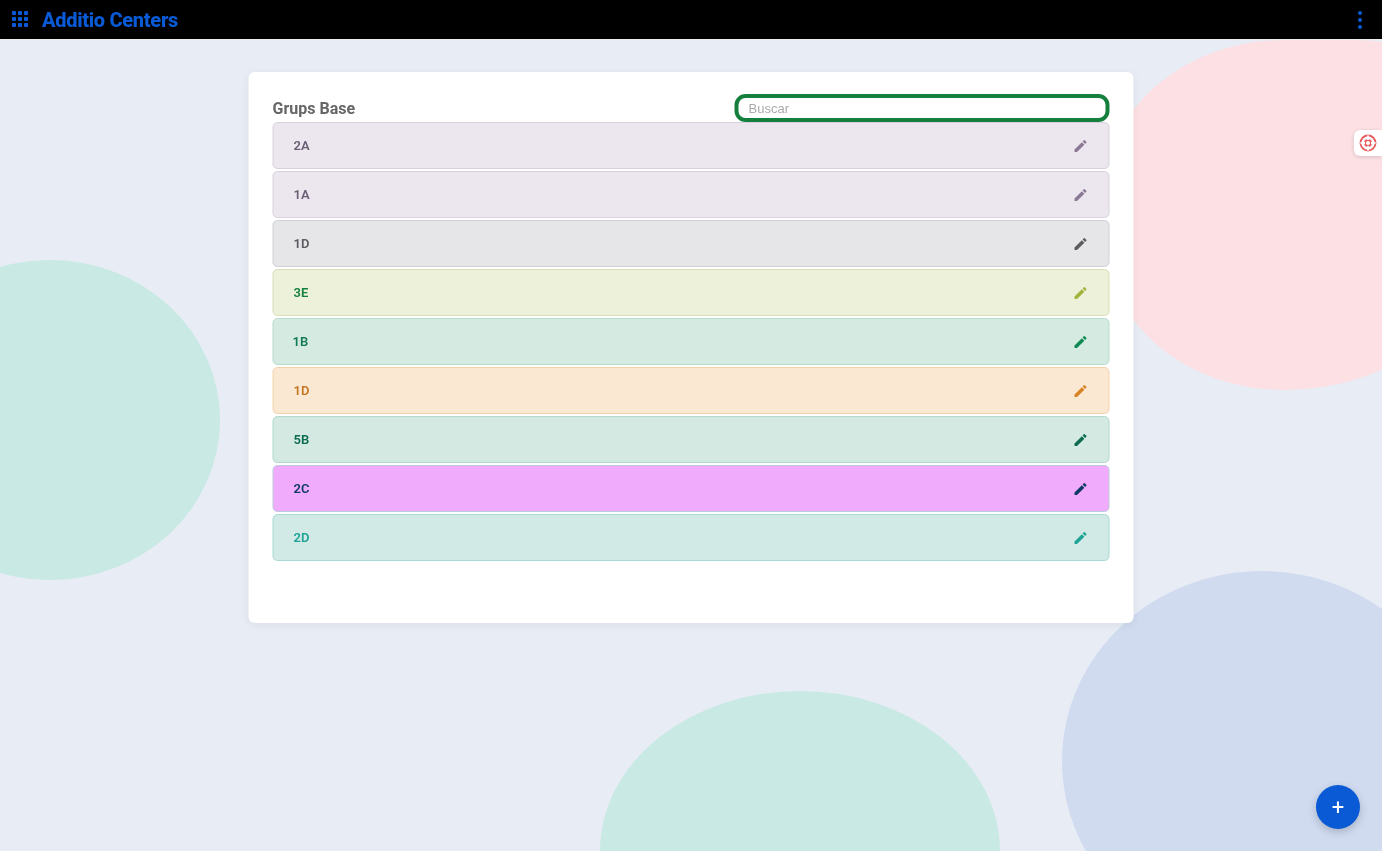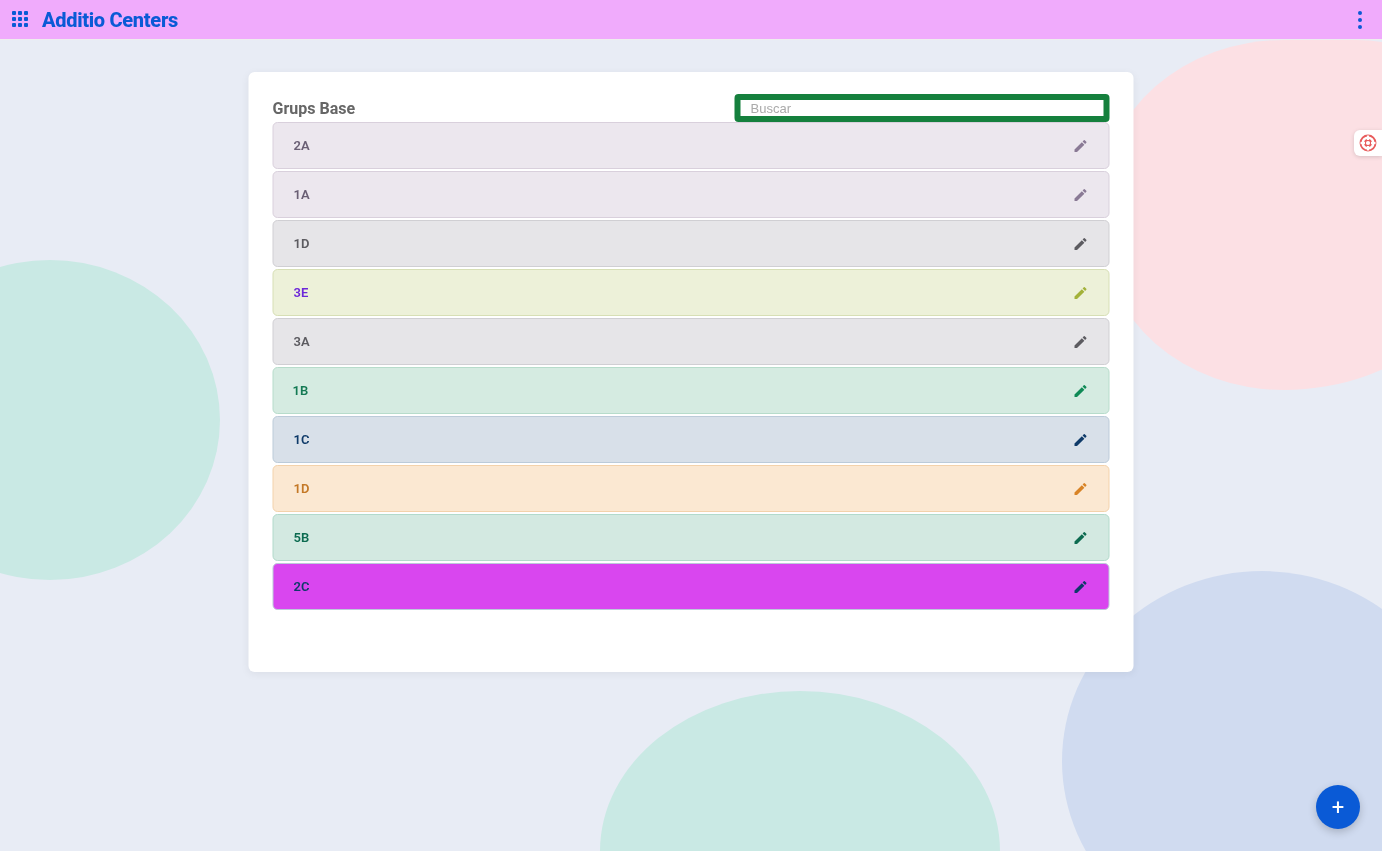--- a/index.html
+++ b/index.html
@@ -49,21 +49,21 @@
       width: 400px;
       height: 380px;
       background: #d0dbf0;
       border-radius: 50%;
       z-index: 0;
     }
     
     .header {
       position: relative;
       z-index: 2;
-      background: #f0abfc;
+      background: #000000;
       height: 40px;
       display: flex;
       align-items: center;
       padding: 0 12px;
       border-bottom: 1px solid #eee;
     }
     .menu-grid-icon {
       width: 18px; height: 18px;
       display: grid;
       grid-template-columns: repeat(3, 4px);
@@ -122,22 +122,22 @@
     }
     .page-title {
       color: #666;
       font-size: 16px;
       font-weight: 700;
     }
     .card-header-spacer { flex: 1; }
     .card-search {
       width: 375px;
       height: 28px;
-      border: 6px solid #15803d;
-      border-radius: 4px;
+      border: 4px solid #15803d;
+      border-radius: 11px;
       font-size: 13px;
       padding: 0 10px;
     }
     .card-search::placeholder { color: #aaa; }
     
     .group-row {
       display: flex;
       align-items: center;
       height: 47px;
       border-radius: 5px;
@@ -236,66 +236,59 @@
         </svg>
       </div>
       <div class="group-row" style="background: rgb(230, 229, 232); border-color: rgb(208, 207, 211);">
         <div class="group-label" style="color: rgb(92, 91, 96);">1D</div>
         <div class="group-row-spacer"></div>
         <svg class="pencil-icon" viewBox="0 0 24 24">
           <path d="M3 17.25V21h3.75L17.81 9.94l-3.75-3.75L3 17.25zM20.71 7.04a1 1 0 0 0 0-1.41l-2.34-2.34a1 1 0 0 0-1.41 0l-1.83 1.83 3.75 3.75 1.83-1.83z" fill="#5c5b60"></path>
         </svg>
       </div>
       <div class="group-row" style="background: rgb(237, 241, 217); border-color: rgb(215, 223, 181);">
-        <div class="group-label" style="color: #6d28d9;">3E</div>
+        <div class="group-label" style="color: #15803d;">3E</div>
         <div class="group-row-spacer"></div>
         <svg class="pencil-icon" viewBox="0 0 24 24">
           <path d="M3 17.25V21h3.75L17.81 9.94l-3.75-3.75L3 17.25zM20.71 7.04a1 1 0 0 0 0-1.41l-2.34-2.34a1 1 0 0 0-1.41 0l-1.83 1.83 3.75 3.75 1.83-1.83z" fill="#a3b23a"></path>
-        </svg>
-      </div>
-      <div class="group-row" style="background: rgb(230, 229, 232); border-color: rgb(208, 207, 211);">
-        <div class="group-label" style="color: rgb(92, 91, 96);">3A</div>
-        <div class="group-row-spacer"></div>
-        <svg class="pencil-icon" viewBox="0 0 24 24">
-          <path d="M3 17.25V21h3.75L17.81 9.94l-3.75-3.75L3 17.25zM20.71 7.04a1 1 0 0 0 0-1.41l-2.34-2.34a1 1 0 0 0-1.41 0l-1.83 1.83 3.75 3.75 1.83-1.83z" fill="#5c5b60"></path>
         </svg>
       </div>
       <div class="group-row" style="background: rgb(213, 235, 225); border-color: rgb(183, 220, 203); padding-left: 19px;">
         <div class="group-label" style="color: rgb(20, 122, 84);">1B</div>
         <div class="group-row-spacer"></div>
         <svg class="pencil-icon" viewBox="0 0 24 24">
           <path d="M3 17.25V21h3.75L17.81 9.94l-3.75-3.75L3 17.25zM20.71 7.04a1 1 0 0 0 0-1.41l-2.34-2.34a1 1 0 0 0-1.41 0l-1.83 1.83 3.75 3.75 1.83-1.83z" fill="#0f8a56"></path>
         </svg>
       </div>
-      <div class="group-row" style="background: rgb(216, 224, 233); border-color: rgb(188, 203, 217);">
-        <div class="group-label" style="color: rgb(14, 58, 105);">1C</div>
-        <div class="group-row-spacer"></div>
-        <svg class="pencil-icon" viewBox="0 0 24 24">
-          <path d="M3 17.25V21h3.75L17.81 9.94l-3.75-3.75L3 17.25zM20.71 7.04a1 1 0 0 0 0-1.41l-2.34-2.34a1 1 0 0 0-1.41 0l-1.83 1.83 3.75 3.75 1.83-1.83z" fill="#0e3a69"></path>
-        </svg>
-      </div>
       <div class="group-row" style="background: rgb(251, 232, 210); border-color: rgb(243, 210, 171);">
         <div class="group-label" style="color: rgb(196, 120, 38);">1D</div>
         <div class="group-row-spacer"></div>
         <svg class="pencil-icon" viewBox="0 0 24 24">
           <path d="M3 17.25V21h3.75L17.81 9.94l-3.75-3.75L3 17.25zM20.71 7.04a1 1 0 0 0 0-1.41l-2.34-2.34a1 1 0 0 0-1.41 0l-1.83 1.83 3.75 3.75 1.83-1.83z" fill="#d88326"></path>
         </svg>
       </div>
       <div class="group-row" style="background: rgb(211, 233, 225); border-color: rgb(178, 218, 203);">
         <div class="group-label" style="color: rgb(12, 107, 80);">5B</div>
         <div class="group-row-spacer"></div>
         <svg class="pencil-icon" viewBox="0 0 24 24">
           <path d="M3 17.25V21h3.75L17.81 9.94l-3.75-3.75L3 17.25zM20.71 7.04a1 1 0 0 0 0-1.41l-2.34-2.34a1 1 0 0 0-1.41 0l-1.83 1.83 3.75 3.75 1.83-1.83z" fill="#0c6b50"></path>
         </svg>
       </div>
-      <div class="group-row" style="background: #d946ef; border-color: rgb(188, 203, 217); gap: 33px;">
+      <div class="group-row" style="background: #f0abfc; border-color: rgb(188, 203, 217); gap: 33px;">
         <div class="group-label" style="color: rgb(14, 58, 105);">2C</div>
         <div class="group-row-spacer"></div>
         <svg class="pencil-icon" viewBox="0 0 24 24">
           <path d="M3 17.25V21h3.75L17.81 9.94l-3.75-3.75L3 17.25zM20.71 7.04a1 1 0 0 0 0-1.41l-2.34-2.34a1 1 0 0 0-1.41 0l-1.83 1.83 3.75 3.75 1.83-1.83z" fill="#0e3a69"></path>
+        </svg>
+      </div>
+      <div class="group-row" style="background: rgb(209, 234, 230); border-color: rgb(168, 218, 211);">
+        <div class="group-label" style="color: rgb(31, 163, 150);">2D</div>
+        <div class="group-row-spacer"></div>
+        <svg class="pencil-icon" viewBox="0 0 24 24">
+          <path d="M3 17.25V21h3.75L17.81 9.94l-3.75-3.75L3 17.25zM20.71 7.04a1 1 0 0 0 0-1.41l-2.34-2.34a1 1 0 0 0-1.41 0l-1.83 1.83 3.75 3.75 1.83-1.83z" fill="#1fa396"></path>
         </svg>
       </div>
     </div>
 </div>
 
 <div class="fab">
   <span>+</span>
 </div>
 
 <div class="help-widget">

